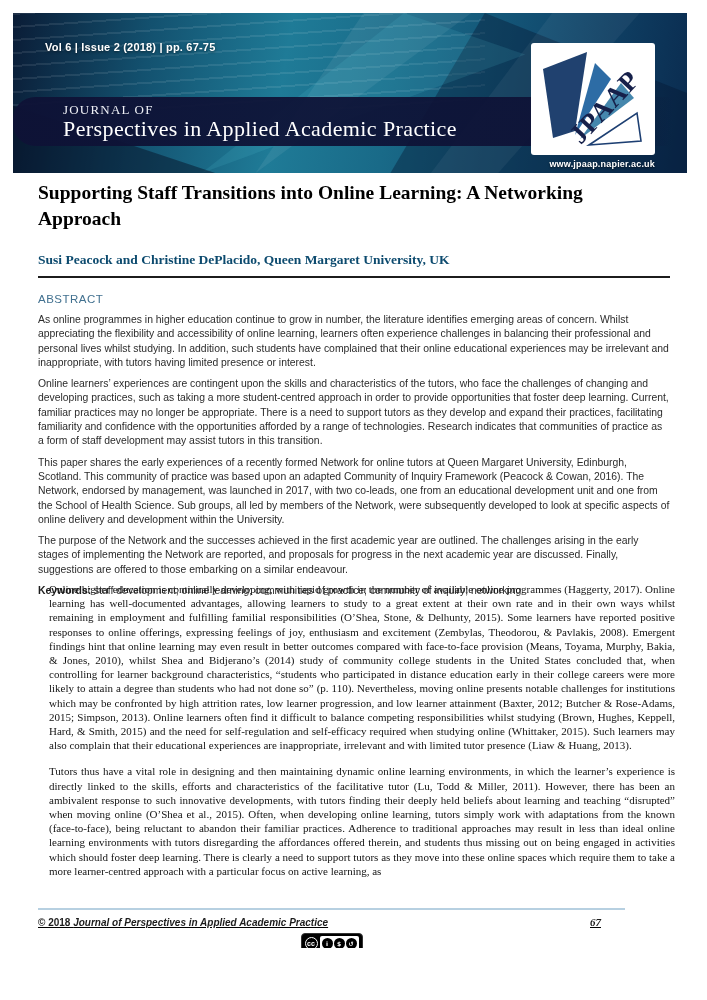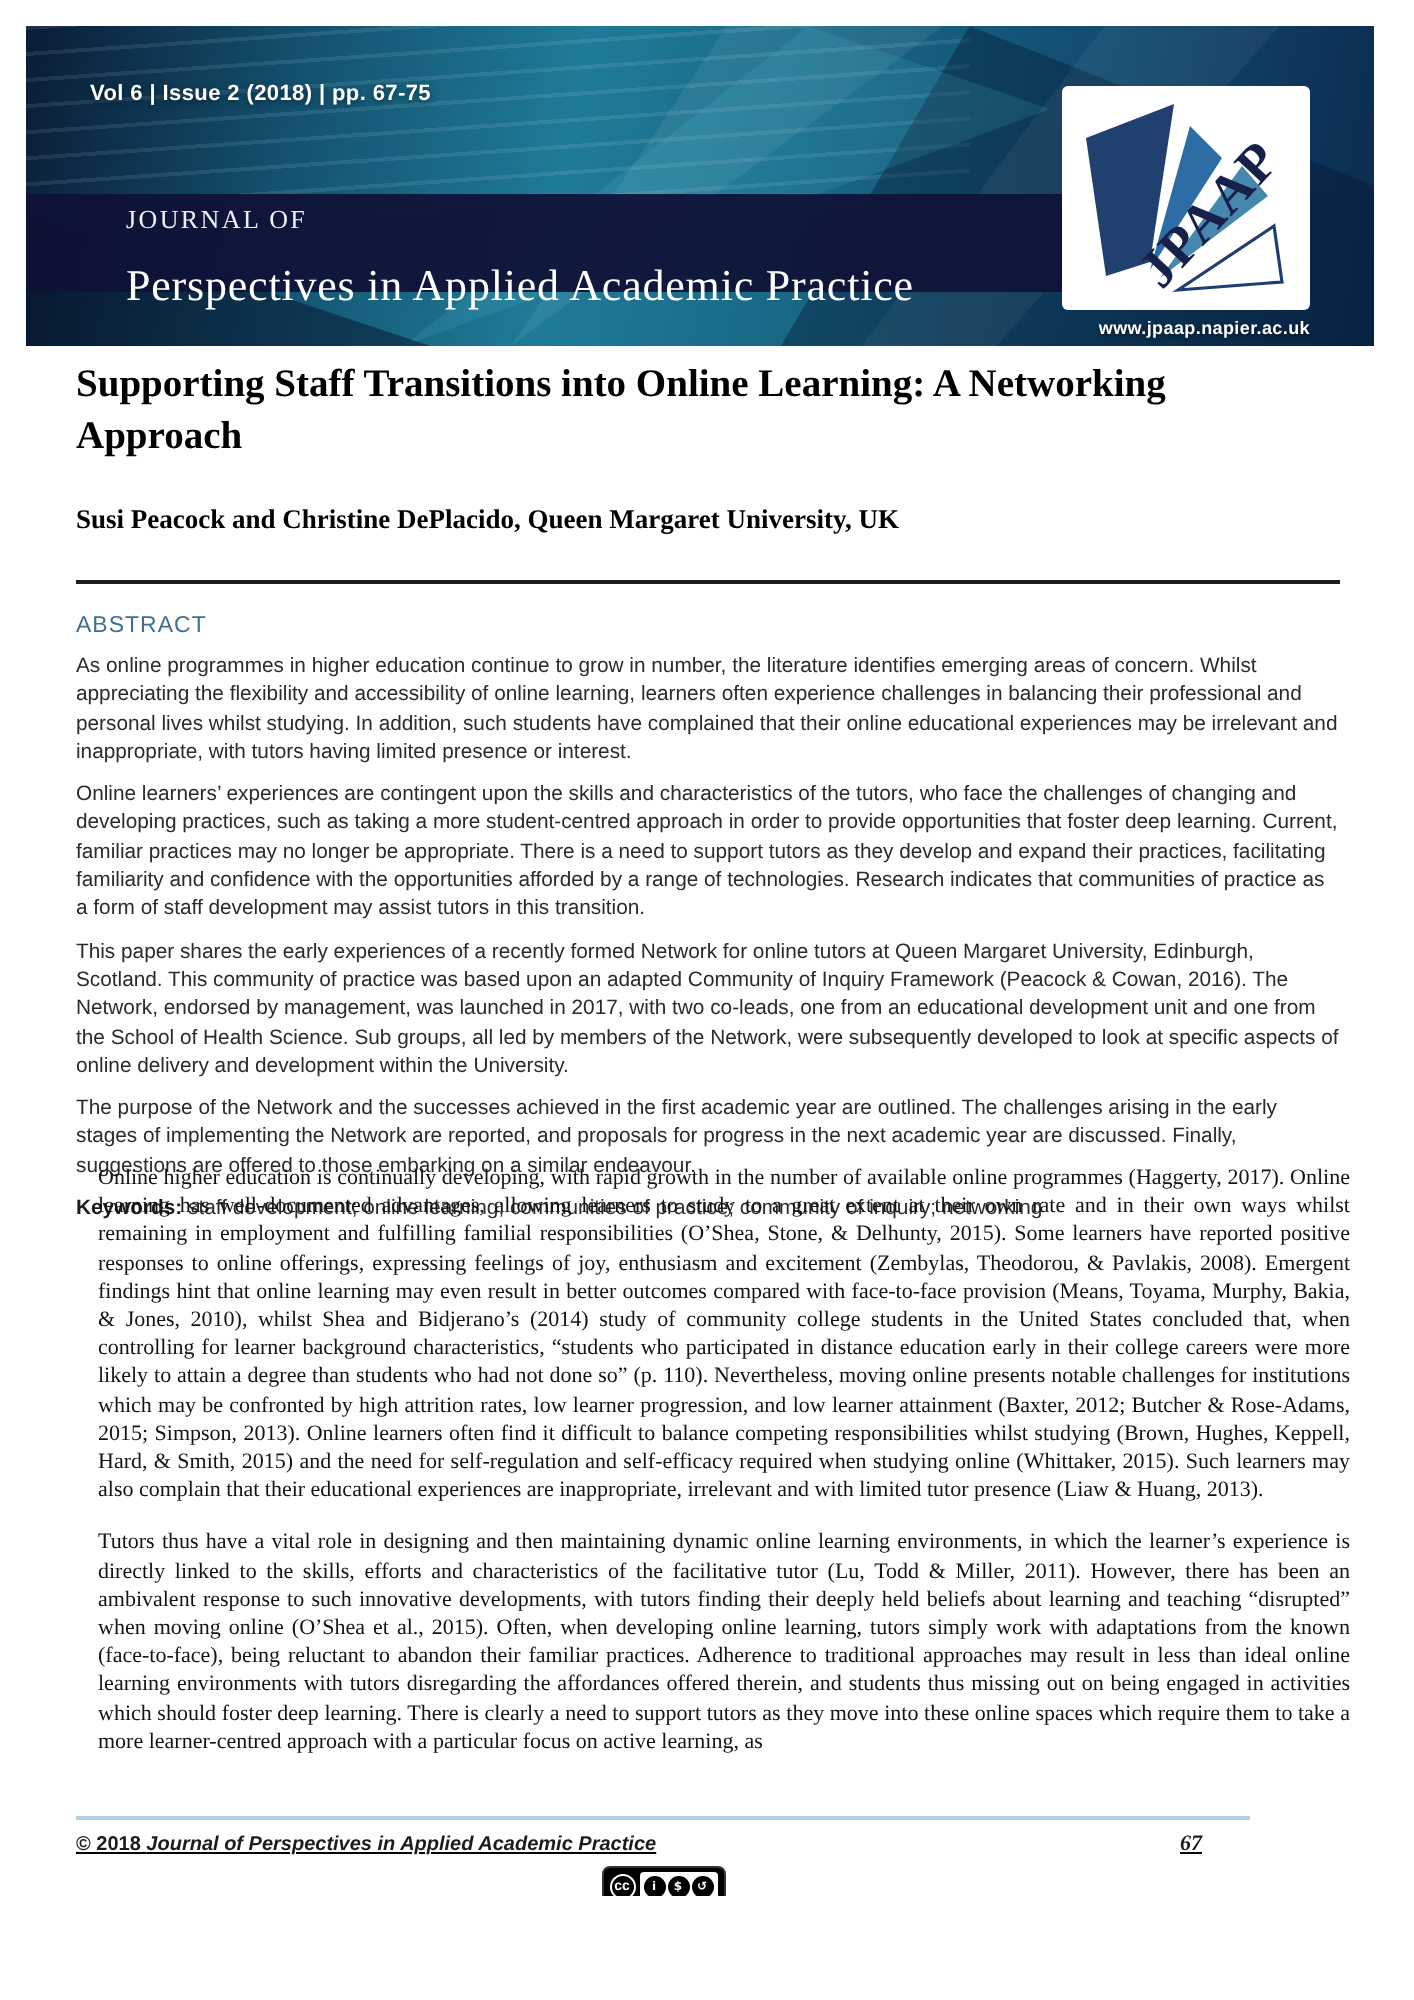--- a/index.html
+++ b/index.html
@@ -28,47 +28,48 @@
   .tri5 { background: rgba(255,255,255,0.05); clip-path: polygon(80% 0, 93% 0, 72% 100%, 62% 100%); }
 
   .issue-info {
     position: absolute; left: 32px; top: 28px; color: #ffffff;
     font: bold 11px "Liberation Sans", sans-serif; letter-spacing: .2px;
     text-shadow: 0 1px 3px rgba(0,0,0,.55);
   }
   .title-band {
     position: absolute; left: 0; top: 84px; width: 100%; height: 49px;
     background: linear-gradient(90deg, rgba(14,18,54,0.95) 0%, rgba(14,18,54,0.92) 82%, rgba(14,18,54,0) 98%);
+    border-radius: 22px;
   }
   .journal-of {
     position: absolute; left: 50px; top: 5px; color: #eef0f6;
     font: 13px "Liberation Serif", serif; letter-spacing: 1.2px;
   }
   .journal-name {
     position: absolute; left: 50px; top: 19px; color: #ffffff;
-    font: 22px "Liberation Serif", serif; letter-spacing: .4px; margin-top: 14px;
+    font: 22px "Liberation Serif", serif; letter-spacing: .4px;
   }
   .logo-box {
     position: absolute; right: 32px; top: 30px; width: 124px; height: 112px;
     background: #ffffff; border-radius: 3px;
   }
   .logo-box svg { display: block; width: 100%; height: 100%; }
   .website {
     position: absolute; right: 32px; top: 146px; color: #ffffff;
     font: bold 9px "Liberation Sans", sans-serif; letter-spacing: .2px;
     text-shadow: 0 1px 2px rgba(0,0,0,.6);
   }
 
   
   .article-head { position: absolute; left: 38px; top: 180px; width: 632px; }
   .article-title {
     font: bold 19.5px/26px "Liberation Serif", serif; color: #000;
     max-width: 592px; margin-bottom: 20px;
   }
-  .authors { font: bold 13.5px "Liberation Serif", serif; color: #000000; margin-bottom: 22px; }
+  .authors { font: bold 13.5px "Liberation Serif", serif; color: #0c4a6e; margin-bottom: 8px; }
   .head-rule { border: none; border-top: 2px solid #1c1c1c; margin-bottom: 15px; }
   .abstract-heading {
     color: #41708f; font: 11.5px "Liberation Sans", sans-serif;
     letter-spacing: .5px; margin-bottom: 8px;
   }
   .abstract p {
     font: 10.4px/14.3px "Liberation Sans", sans-serif; color: #2b2b2b;
     margin-bottom: 7px;
   }
   .keywords { font: 10.4px/14.3px "Liberation Sans", sans-serif; color: #2b2b2b; margin-top: 2px; }

